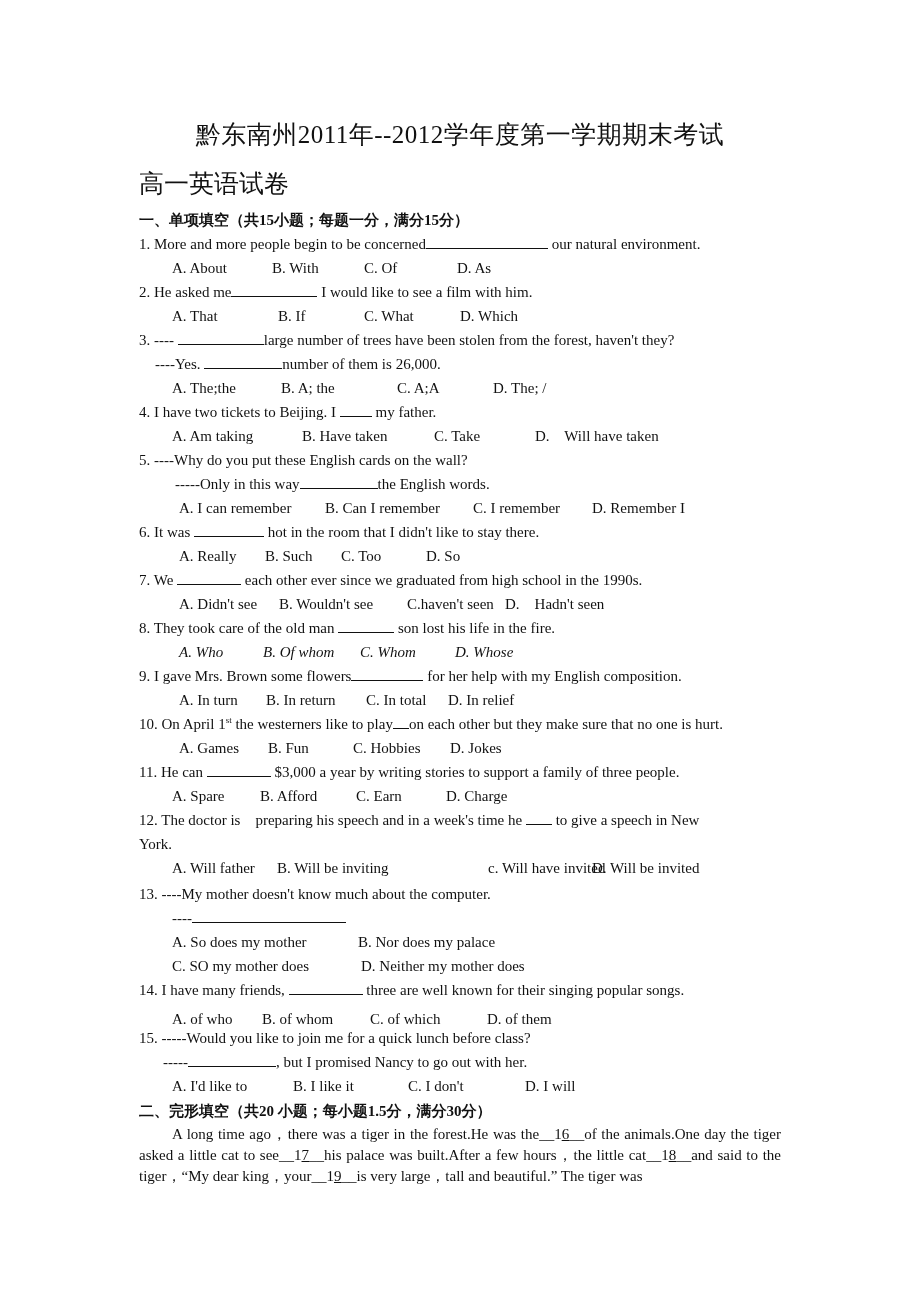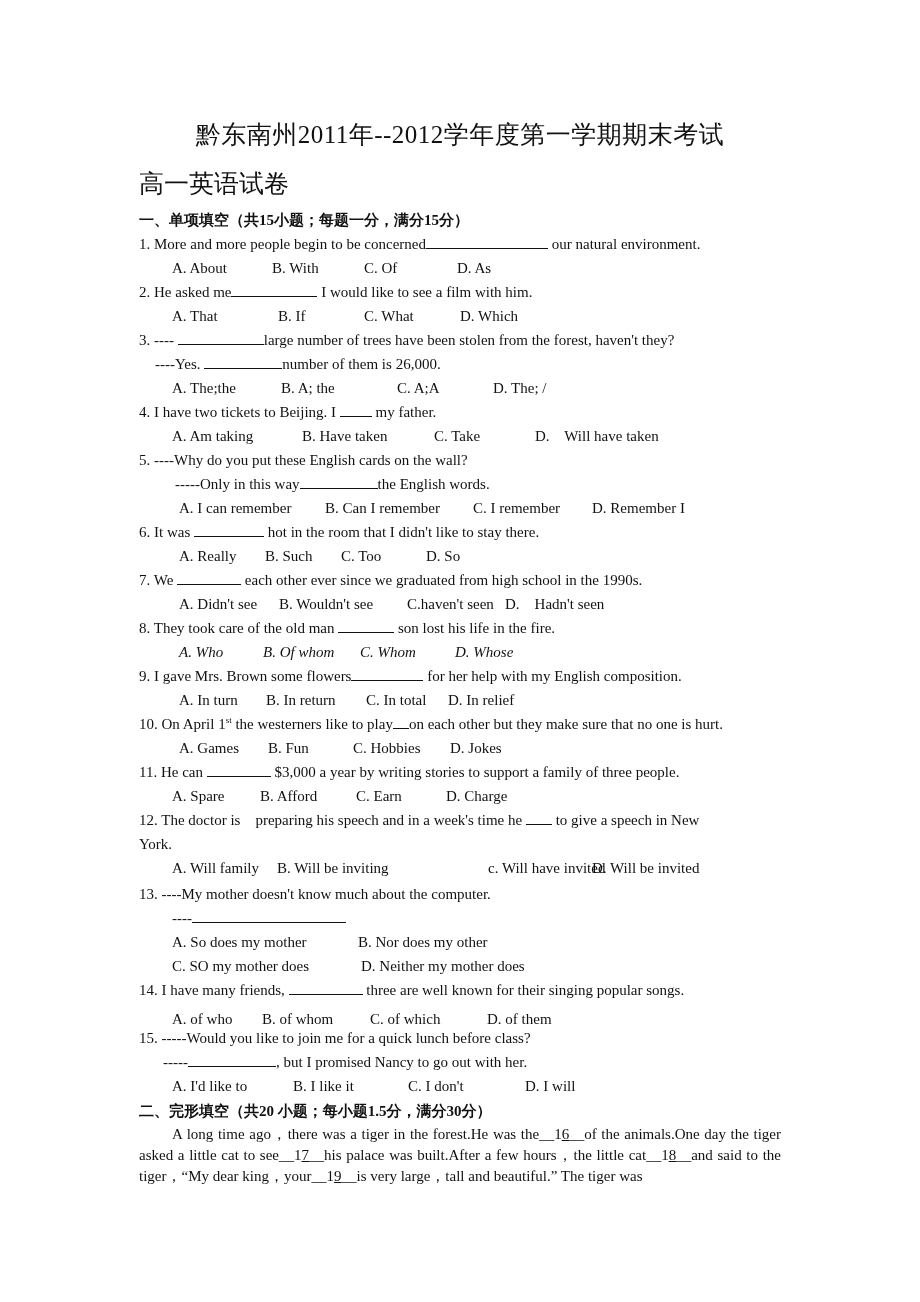--- a/index.html
+++ b/index.html
@@ -131,31 +131,31 @@
   <div class="opts" style="top:786px;left:33px;width:600px;">
     <span class="opt" style="left:0;">A. Spare</span>
     <span class="opt" style="left:88px;">B. Afford</span>
     <span class="opt" style="left:184px;">C. Earn</span>
     <span class="opt" style="left:274px;">D. Charge</span>
   </div>
 
   <div class="line" style="top:810px;"><span>12.</span> <span>The doctor is    preparing his speech and in a week's time he </span><span class="blank" style="width:26px;"></span><span> to give a speech in New</span></div>
   <div class="line" style="top:834px;">York.</div>
   <div class="opts" style="top:858px;left:33px;width:610px;">
-    <span class="opt" style="left:0;">A. Will family</span>
+    <span class="opt" style="left:0;">A. Will father</span>
     <span class="opt" style="left:105px;">B. Will be inviting</span>
     <span class="opt" style="left:272px;margin-left:44px;">c. Will have invited</span>
     <span class="opt" style="left:420px;">D. Will be invited</span>
   </div>
 
   <div class="line" style="top:884px;"><span>13.</span> <span>----My mother doesn't know much about the computer.</span></div>
   <div class="line" style="top:908px;left:33px;"><span>----</span><span class="blank" style="width:154px;"></span></div>
   <div class="opts" style="top:932px;left:33px;width:600px;">
     <span class="opt" style="left:0;">A. So does my mother</span>
-    <span class="opt" style="left:186px;">B. Nor does my other</span>
+    <span class="opt" style="left:186px;">B. Nor does my palace</span>
   </div>
   <div class="opts" style="top:956px;left:33px;width:600px;">
     <span class="opt" style="left:0;">C. SO my mother does</span>
     <span class="opt" style="left:189px;">D. Neither my mother does</span>
   </div>
 
   <div class="line" style="top:980px;"><span>14.</span> <span>I have many friends, </span><span class="blank" style="width:74px;"></span><span> three are well known for their singing popular songs.</span></div>
   <div class="opts" style="top:1009px;left:33px;width:600px;font-family:Liberation Serif, serif;">
     <span class="opt" style="left:0;">A. of who</span>
     <span class="opt" style="left:90px;">B. of whom</span>

